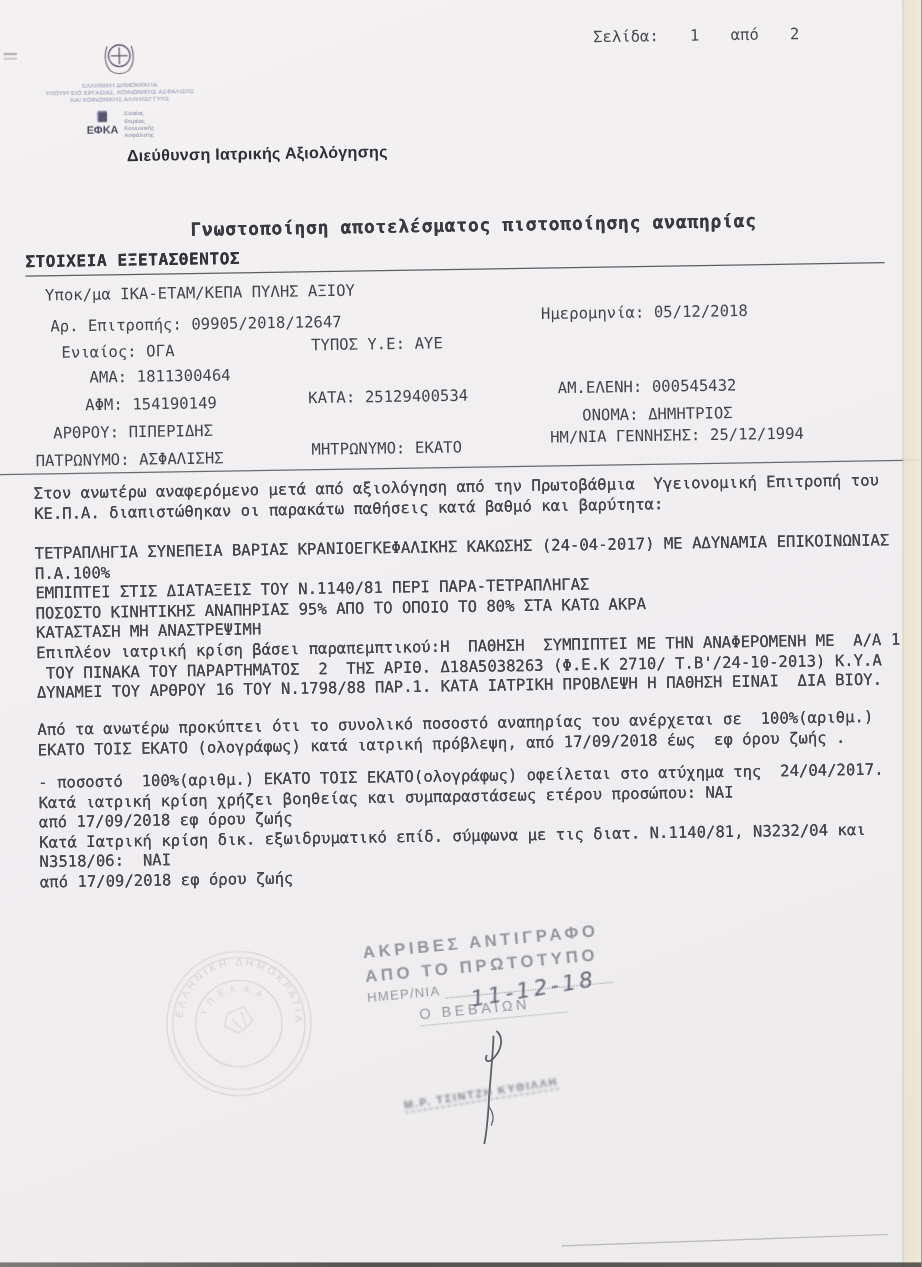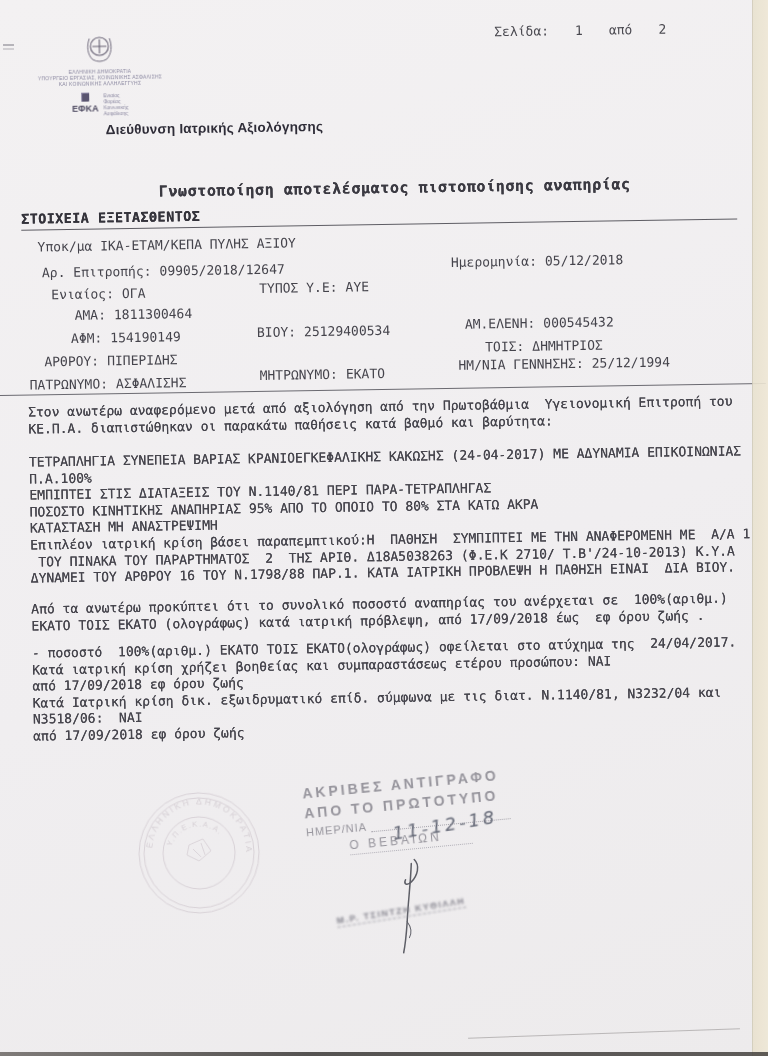--- a/index.html
+++ b/index.html
@@ -98,24 +98,24 @@
       <span class="lbl">Αρ. Επιτροπής:</span><span>09905/2018/12647</span>
     </div>
     <div class="abs date-field">
       <span class="lbl">Ημερομηνία:</span><span>05/12/2018</span>
     </div>
 
     <div class="f" style="left:55px;top:282px;"><span class="lbl">Ενιαίος:</span><span>ΟΓΑ</span></div>
     <div class="f" style="left:263px;top:279px;"><span class="lbl">ΤΥΠΟΣ Υ.Ε:</span><span>ΑΥΕ</span></div>
     <div class="f" style="left:78px;top:303px;"><span class="lbl">ΑΜΑ:</span><span>1811300464</span></div>
     <div class="f" style="left:74px;top:326px;"><span class="lbl">ΑΦΜ:</span><span>154190149</span></div>
-    <div class="f" style="left:260px;top:323px;"><span class="lbl">ΒΙΟΥ:</span><span>25129400534</span></div>
+    <div class="f" style="left:260px;top:323px;"><span class="lbl">ΚΑΤΑ:</span><span>25129400534</span></div>
     <div class="f" style="left:468px;top:318px;"><span class="lbl">ΑΜ.ΕΛΕΝΗ:</span><span>000545432</span></div>
     <div class="f" style="left:47px;top:349px;"><span class="lbl">ΑΡΘΡΟΥ:</span><span>ΠΙΠΕΡΙΔΗΣ</span></div>
-    <div class="f" style="left:488px;top:341px;"><span class="lbl">ΤΟΙΣ:</span><span>ΔΗΜΗΤΡΙΟΣ</span></div>
+    <div class="f" style="left:488px;top:341px;"><span class="lbl">ΟΝΟΜΑ:</span><span>ΔΗΜΗΤΡΙΟΣ</span></div>
     <div class="f" style="left:32px;top:372px;"><span class="lbl">ΠΑΤΡΩΝΥΜΟ:</span><span>ΑΣΦΑΛΙΣΗΣ</span></div>
     <div class="f" style="left:262px;top:366px;"><span class="lbl">ΜΗΤΡΩΝΥΜΟ:</span><span>ΕΚΑΤΟ</span></div>
     <div class="f" style="left:461px;top:359px;"><span class="lbl">ΗΜ/ΝΙΑ ΓΕΝΝΗΣΗΣ:</span><span>25/12/1994</span></div>
 
     <div class="abs" style="left:0;top:389px;width:768px;border-bottom:1.2px solid #6a6970;"></div>
 
     <div class="para" style="left:30px;top:399px;width:730px;">Στον ανωτέρω αναφερόμενο μετά από αξιολόγηση από την Πρωτοβάθμια  Υγειονομική Επιτροπή του
 ΚΕ.Π.Α. διαπιστώθηκαν οι παρακάτω παθήσεις κατά βαθμό και βαρύτητα:</div>
     <div class="para" style="left:30px;top:449px;width:740px;">ΤΕΤΡΑΠΛΗΓΙΑ ΣΥΝΕΠΕΙΑ ΒΑΡΙΑΣ ΚΡΑΝΙΟΕΓΚΕΦΑΛΙΚΗΣ ΚΑΚΩΣΗΣ (24-04-2017) ΜΕ ΑΔΥΝΑΜΙΑ ΕΠΙΚΟΙΝΩΝΙΑΣ
 Π.Α.100%

